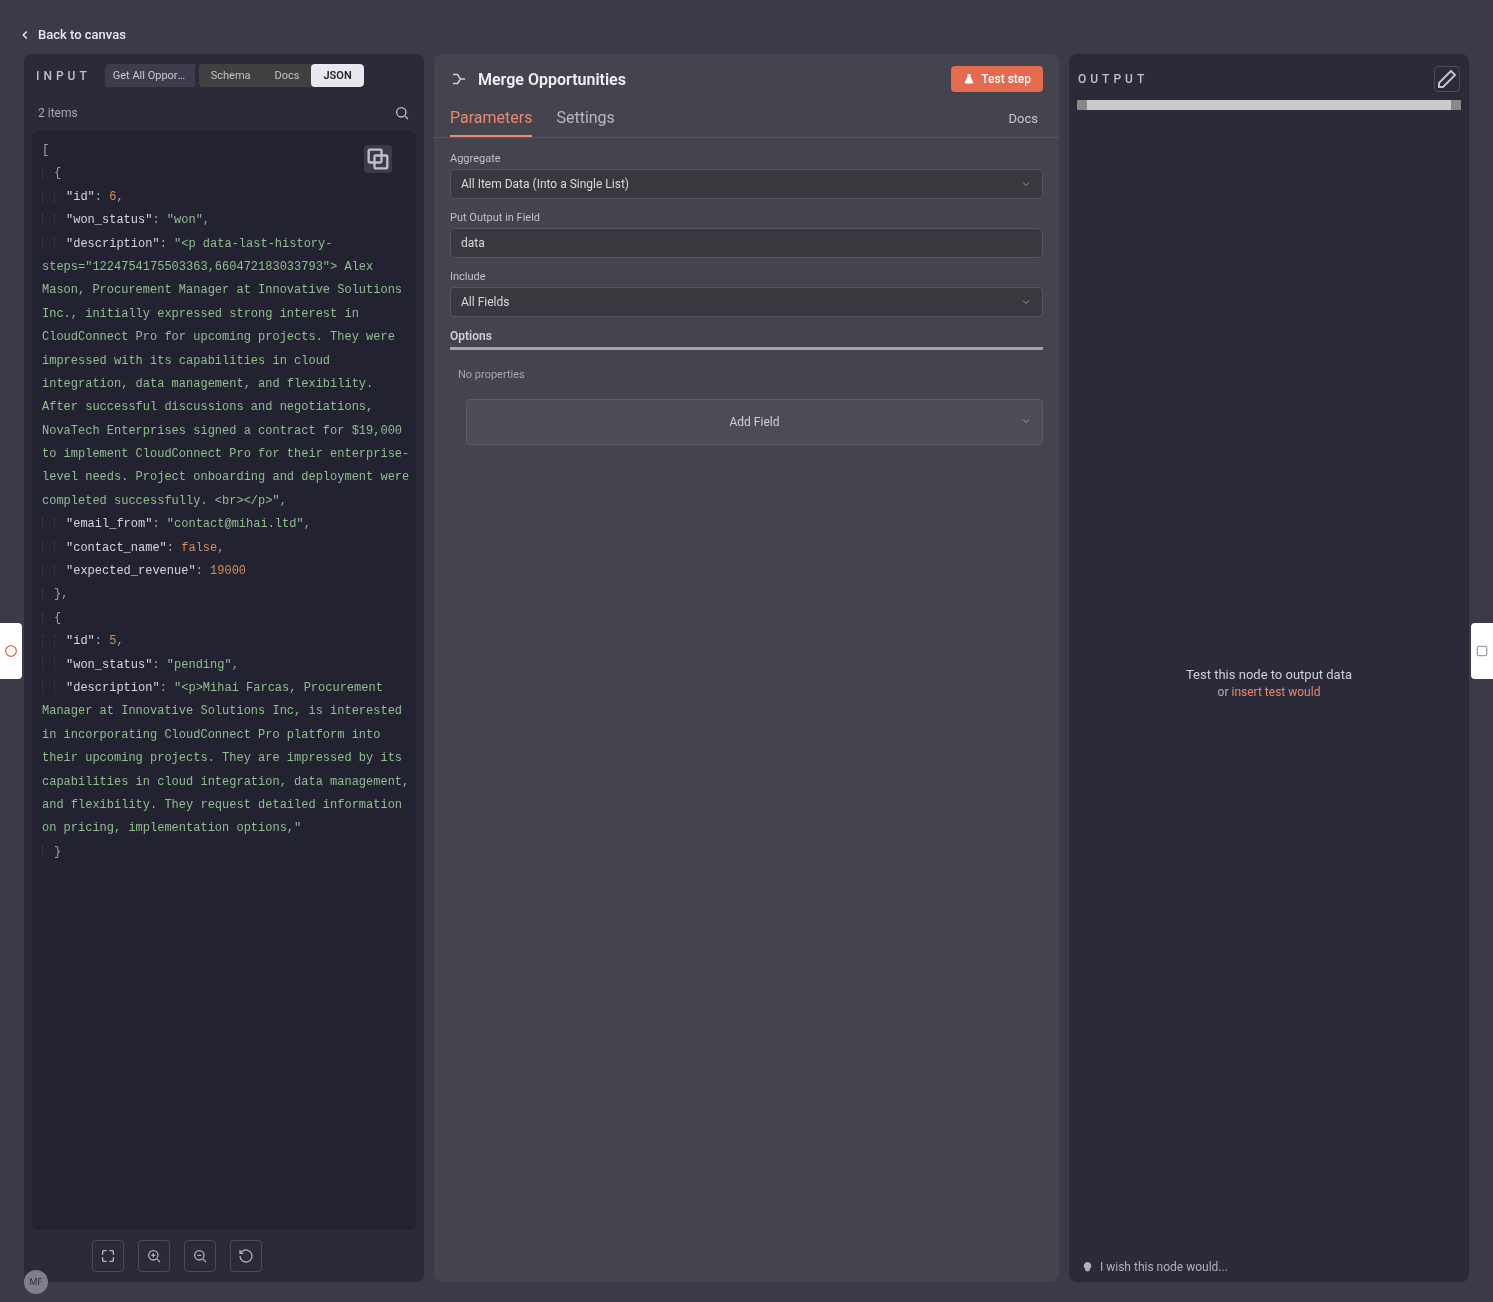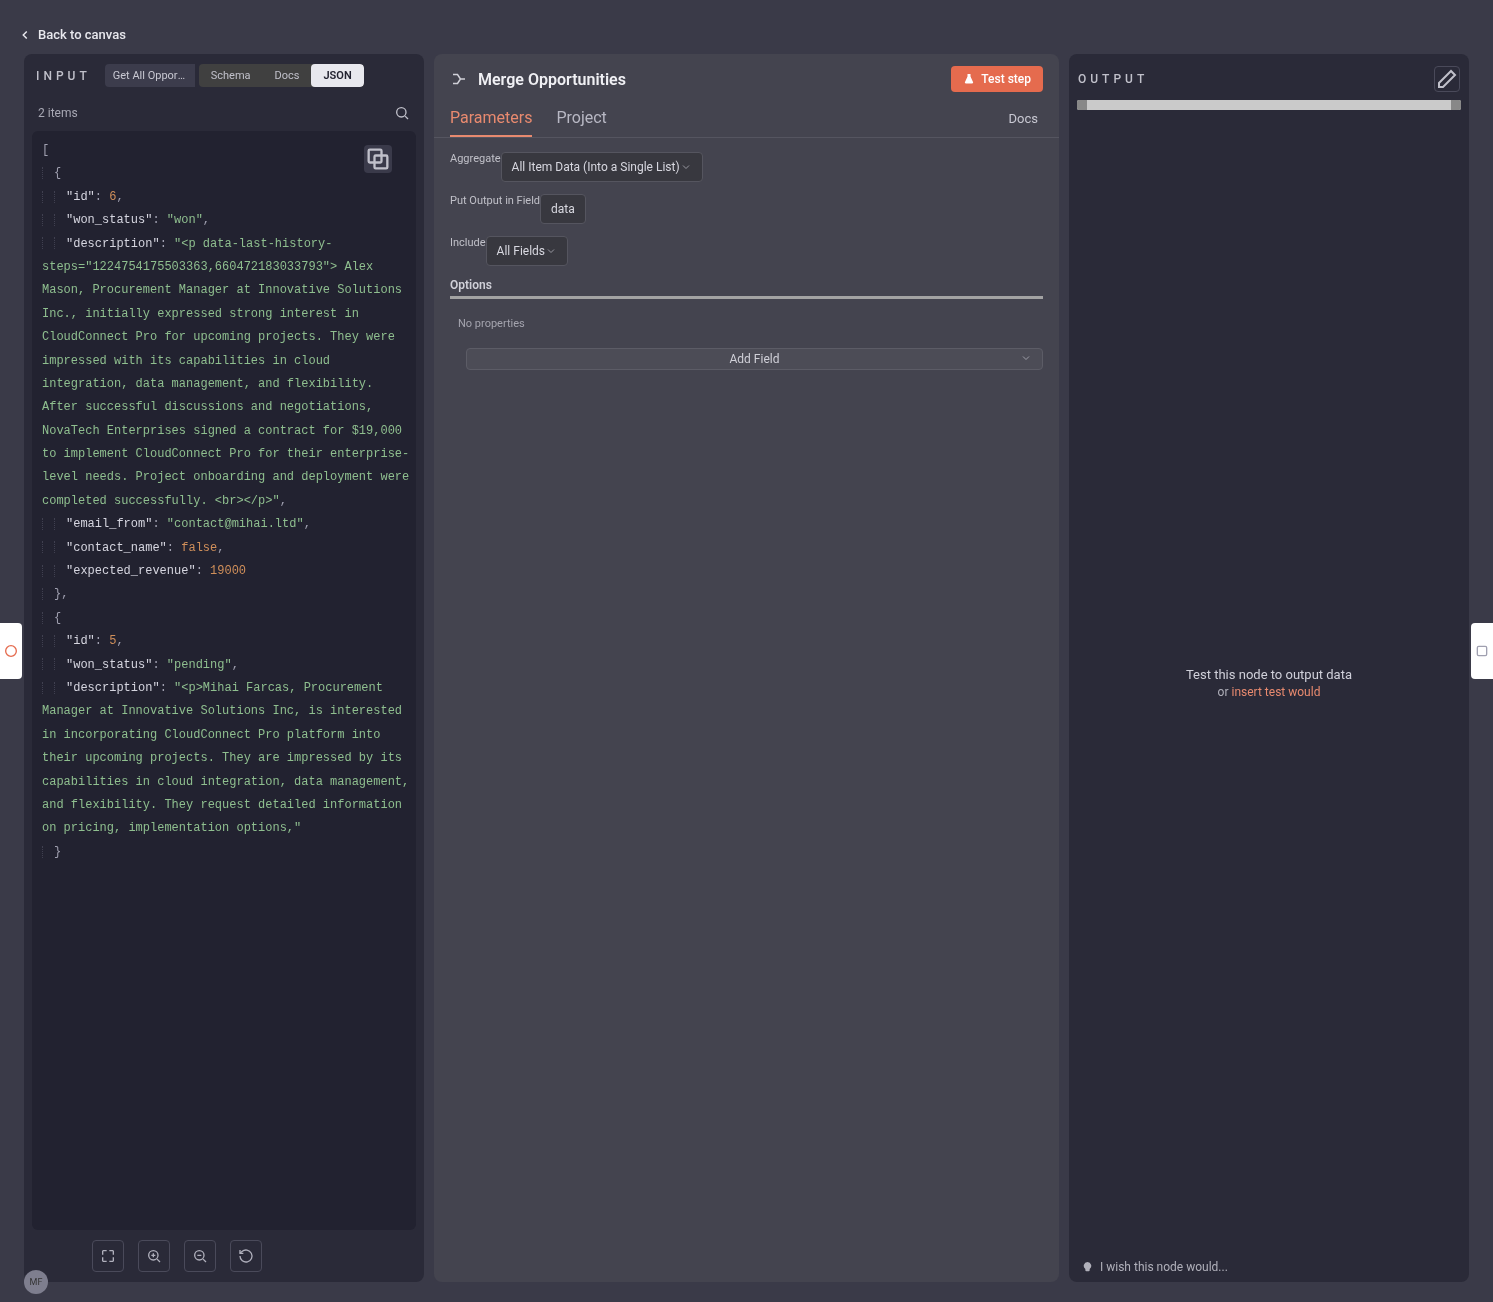--- a/index.html
+++ b/index.html
@@ -285,21 +285,21 @@
     flex-direction: column;
     gap: 12px;
     overflow-y: auto;
     flex: 1;
   }
   .field-label {
     font-size: 11px;
     color: #c0c0c8;
     margin-bottom: 4px;
   }
-  .field-group { display: flex; flex-direction: row; }
+  .field-group { display: flex; flex-direction: column; }
   .select, .text-input {
     background: #38383f;
     border: 1px solid #55555f;
     border-radius: 4px;
     padding: 7px 10px;
     color: #d8d8e0;
     font-size: 12px;
     display: flex;
     align-items: center;
     justify-content: space-between;
@@ -314,21 +314,21 @@
   }
   .no-props {
     font-size: 11px;
     color: #a4a4ae;
     padding: 6px 8px;
   }
   .add-field-btn {
     background: #4c4c56;
     border: 1px solid #5c5c66;
     border-radius: 4px;
-    padding: 3px 10px;
+    padding: 15px 10px;
     color: #d0d0d8;
     font-size: 12px;
     text-align: center;
     position: relative;
     display:flex;
     justify-content: center;
     align-items:flex-start;
     cursor: pointer;
     margin-left: 16px;
   }
@@ -508,21 +508,21 @@
       </div>
       <div class="test-step-btn">
         <svg viewBox="0 0 24 24" fill="#fff">
             <path d="M9 2h6v5l5 11a2 2 0 0 1-2 3H6a2 2 0 0 1-2-3l5-11V2z"></path>
           </svg>
         <span>Test step</span>
       </div>
     </div>
     <div class="config-tabs">
       <div class="config-tab active">Parameters</div>
-      <div class="config-tab">Project</div>
+      <div class="config-tab">Settings</div>
       <div class="docs-link">
         <span>Docs</span>
         <svg viewBox="0 0 24 24" fill="none" stroke="#c8c8d2" stroke-width="2">
             <path d="M14 4h6v6M20 4l-9 9M19 14v5a1 1 0 0 1-1 1H5a1 1 0 0 1-1-1V6a1 1 0 0 1 1-1h5"></path>
           </svg>
       </div>
     </div>
     <div class="config-body">
       <div class="field-group">
         <div class="field-label">Aggregate</div>

